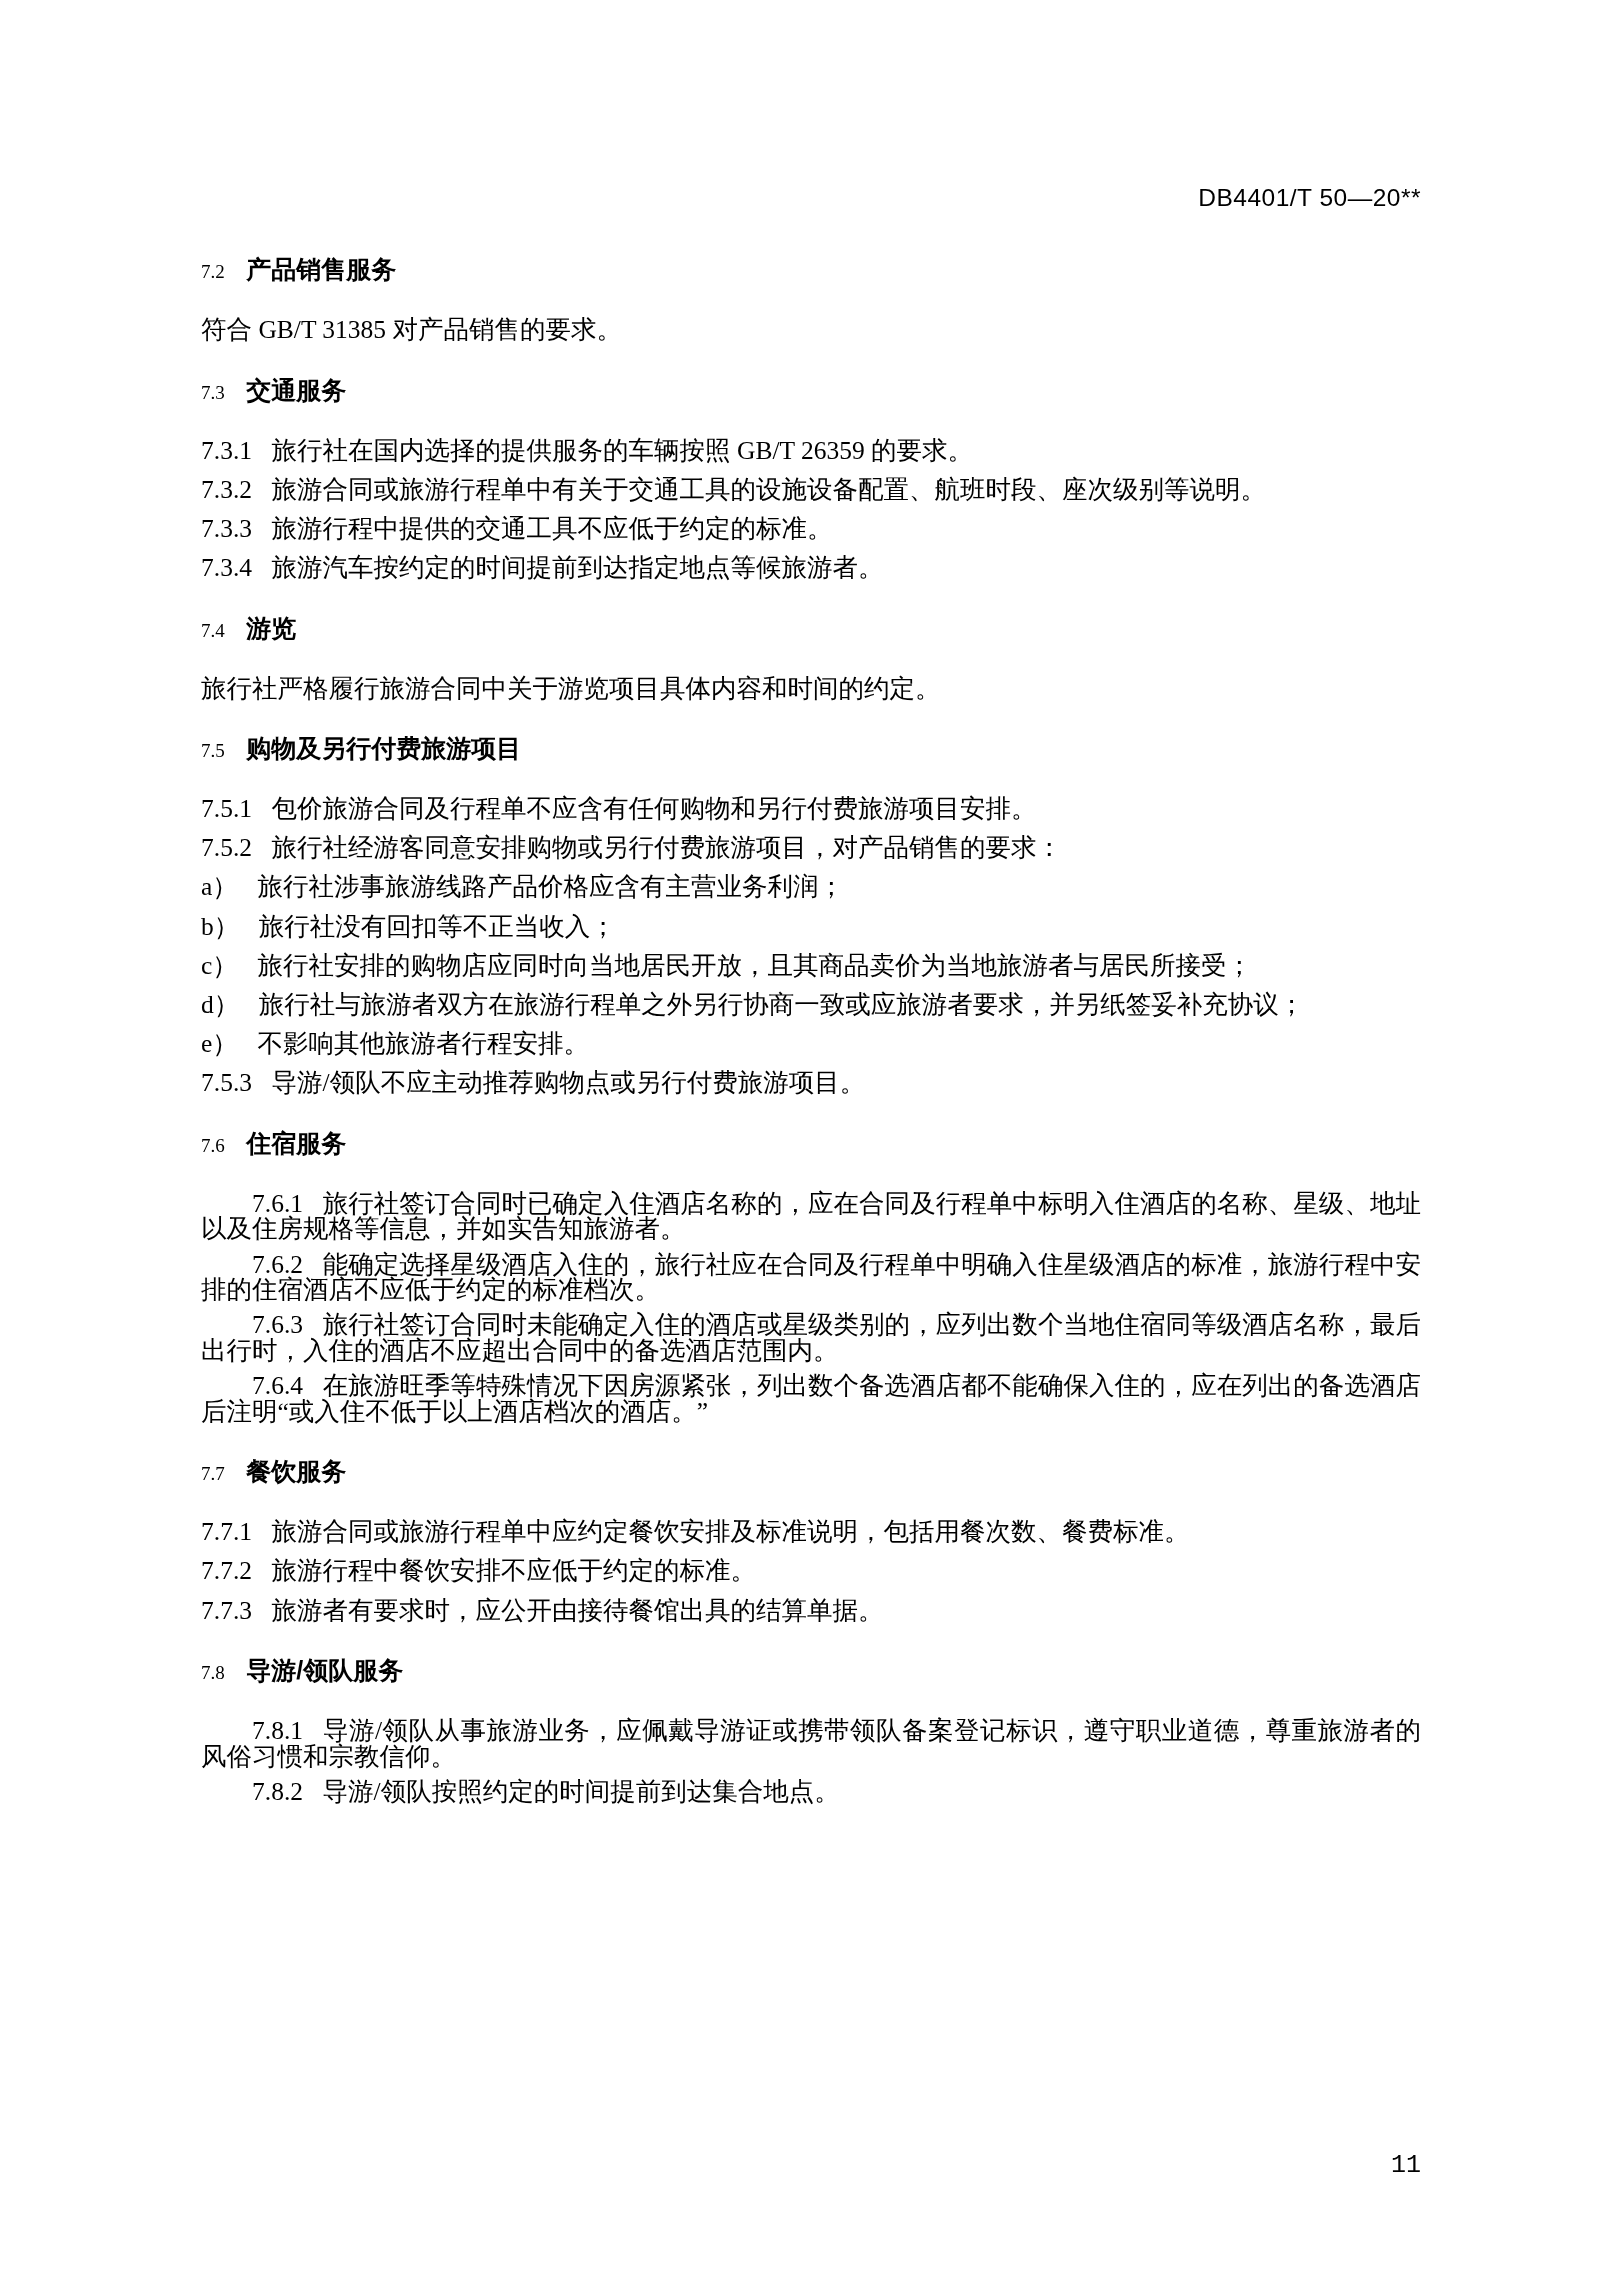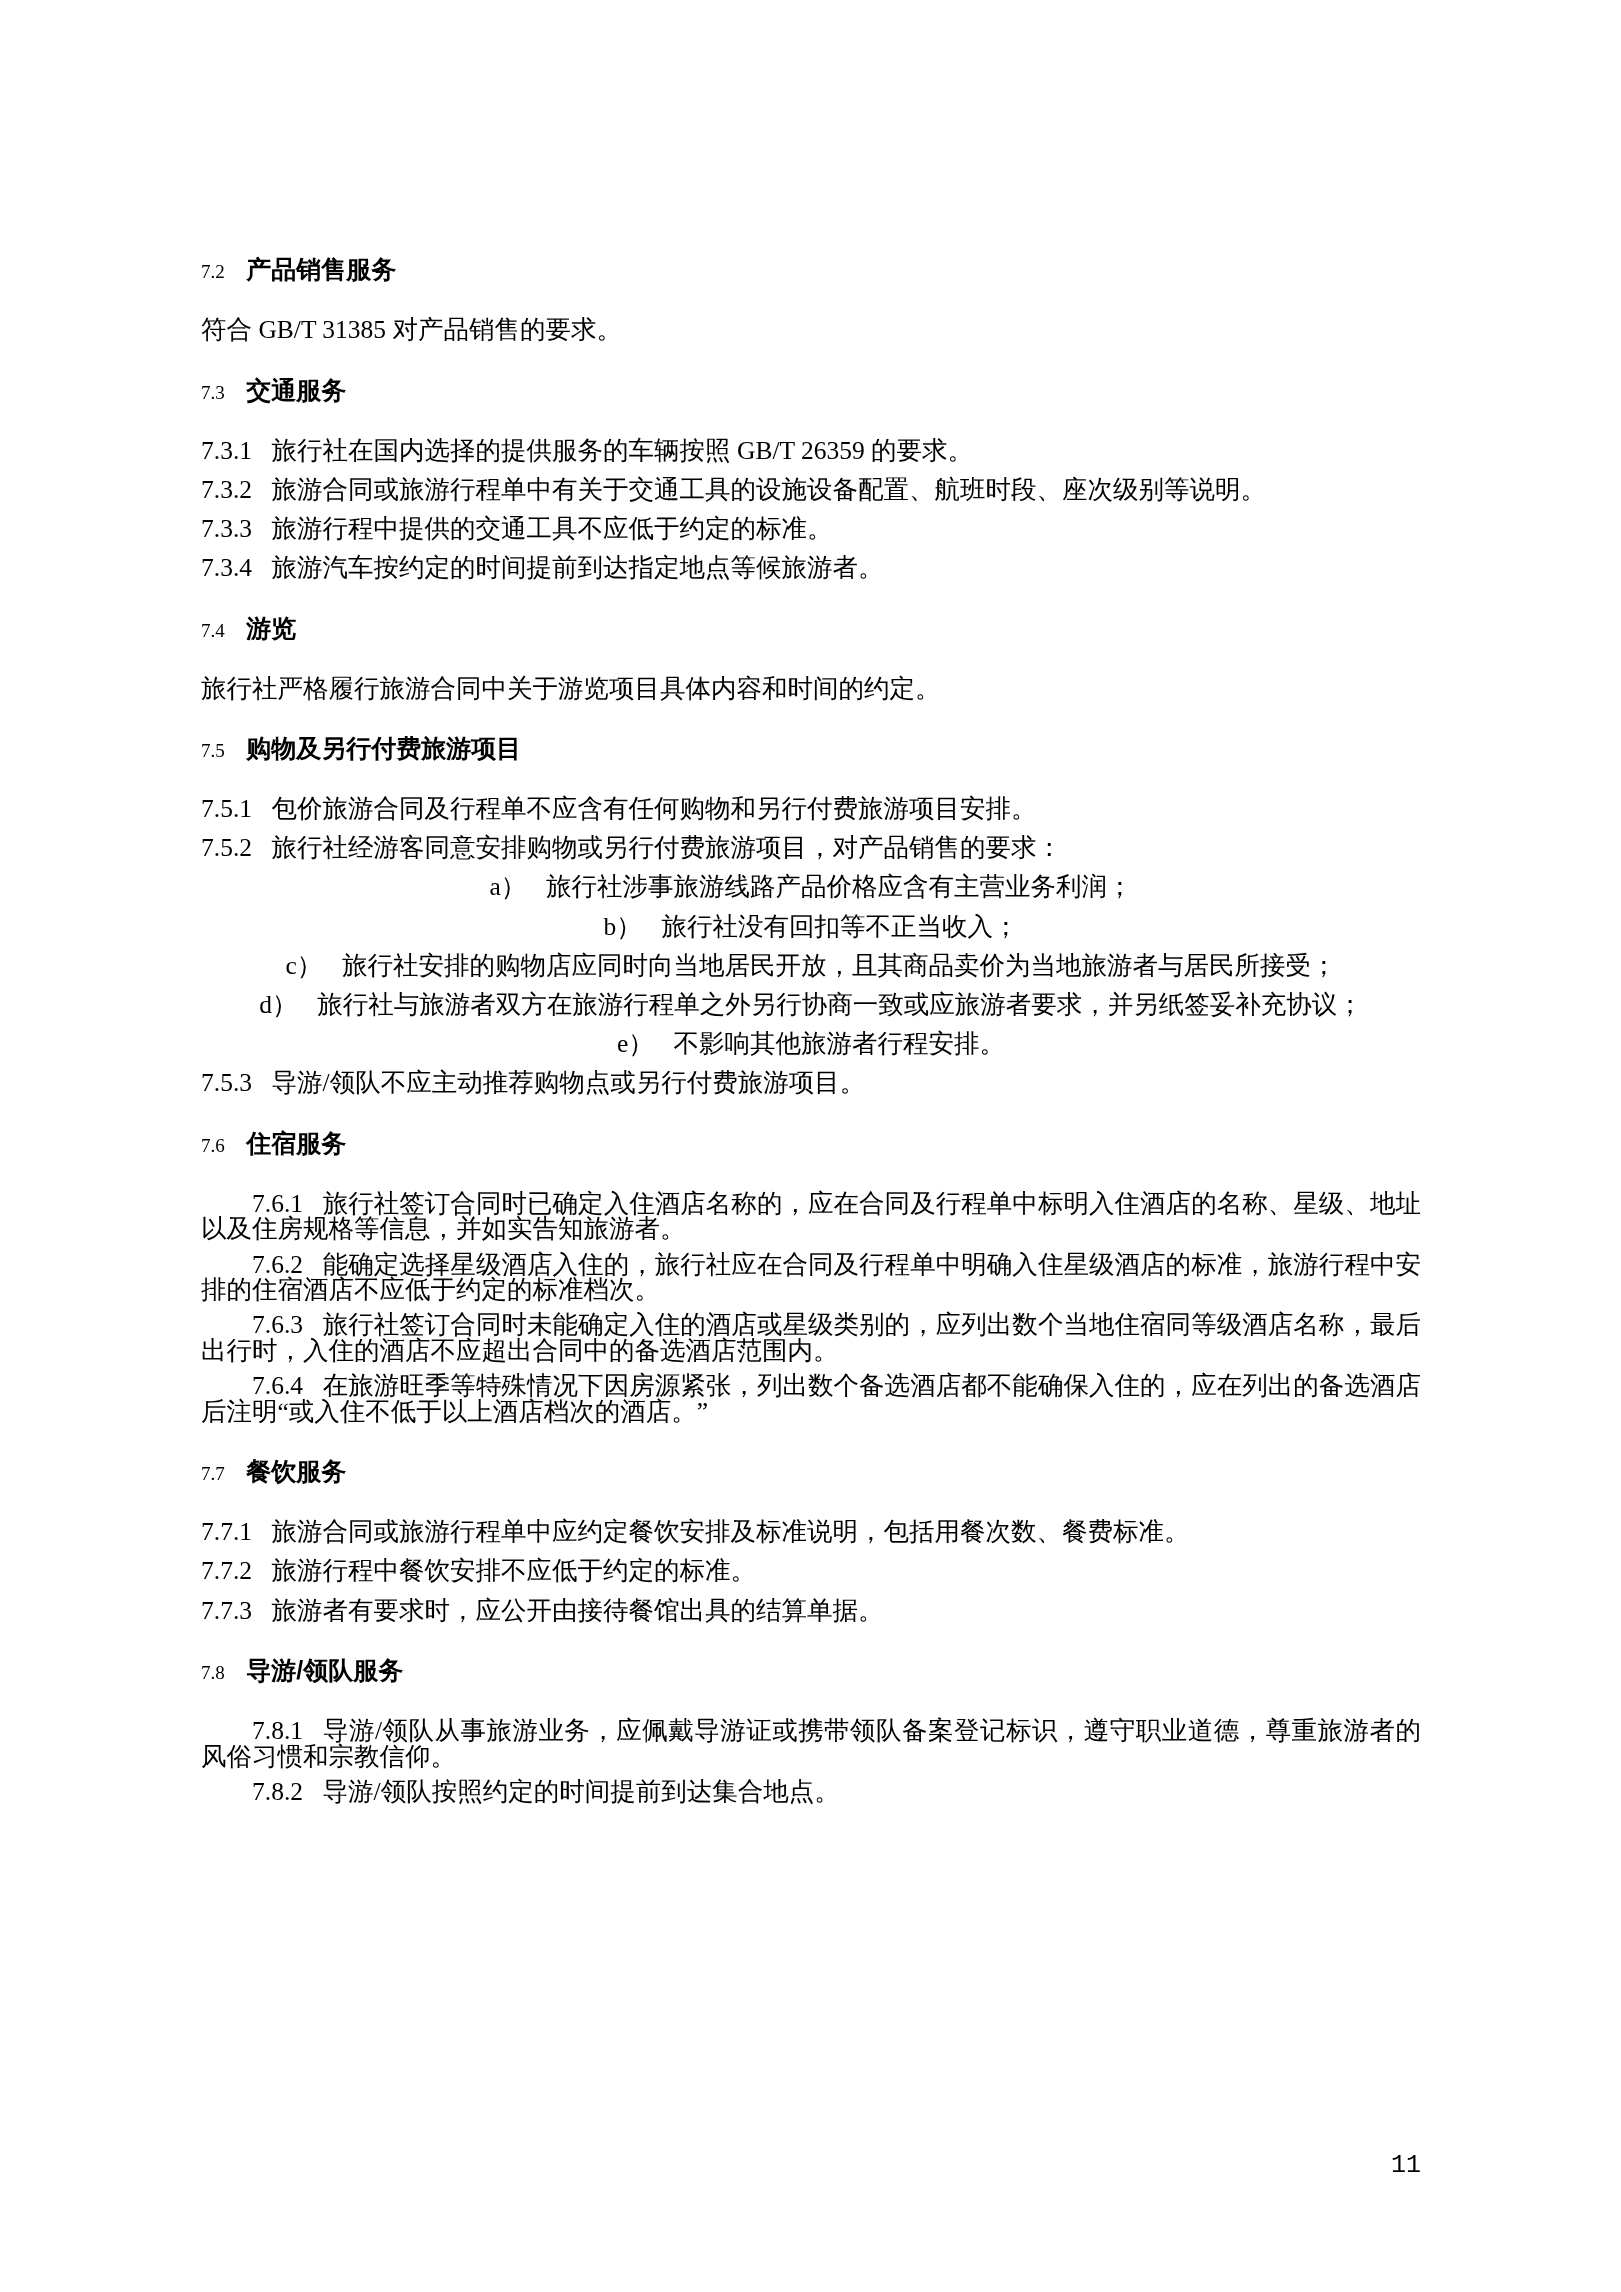--- a/index.html
+++ b/index.html
@@ -91,21 +91,20 @@
   ol.alpha-list {
     list-style: none;
     margin: 0;
     padding: 0;
   }
   ol.alpha-list li {
     font-size: 25.5px;
     line-height: 1.0;
     margin: 0;
     padding: 0;
-    text-align: center;
   }
   ol.alpha-list li .marker {
     font-family: "Liberation Serif", "DejaVu Serif", serif;
   }
   ol.alpha-list li .gap {
     display: inline-block;
     width: 19.6px;
   }
 
   .page-number {
@@ -116,20 +115,21 @@
     font-family: Liberation Mono, monospace;
   }
 </style>
 </head>
 <body>
 
 <div class="page">
 
   <div class="content">
 
+    <div class="page-header">DB4401/T 50—20**</div>
 
     <div class="body-block">
 
       <h2 class="clause">
         <span class="num">7.2</span><span class="gap"></span><span>产品销售服务</span>
       </h2>
       <div class="gap-36"></div>
       <p class="para"><span>符合 GB/T 31385 对产品销售的要求。</span></p>
 
       <div class="gap-36"></div>

